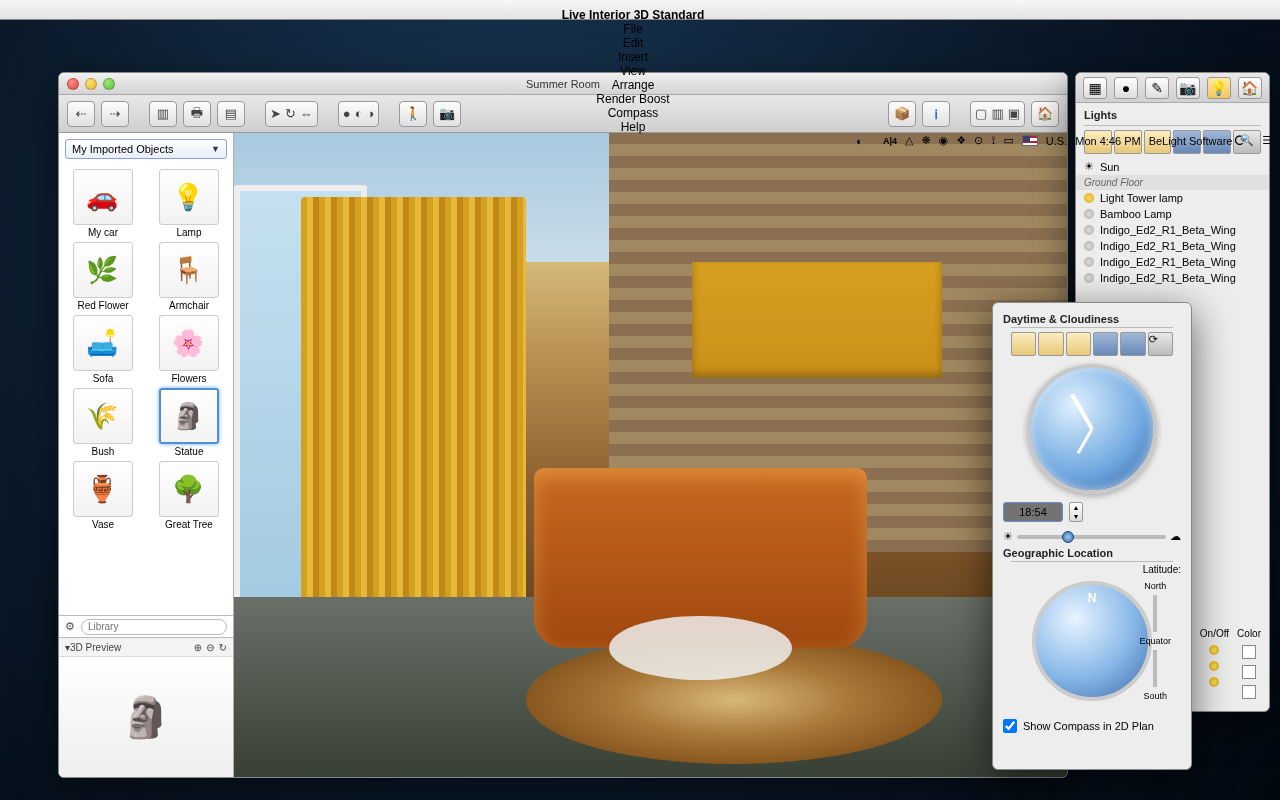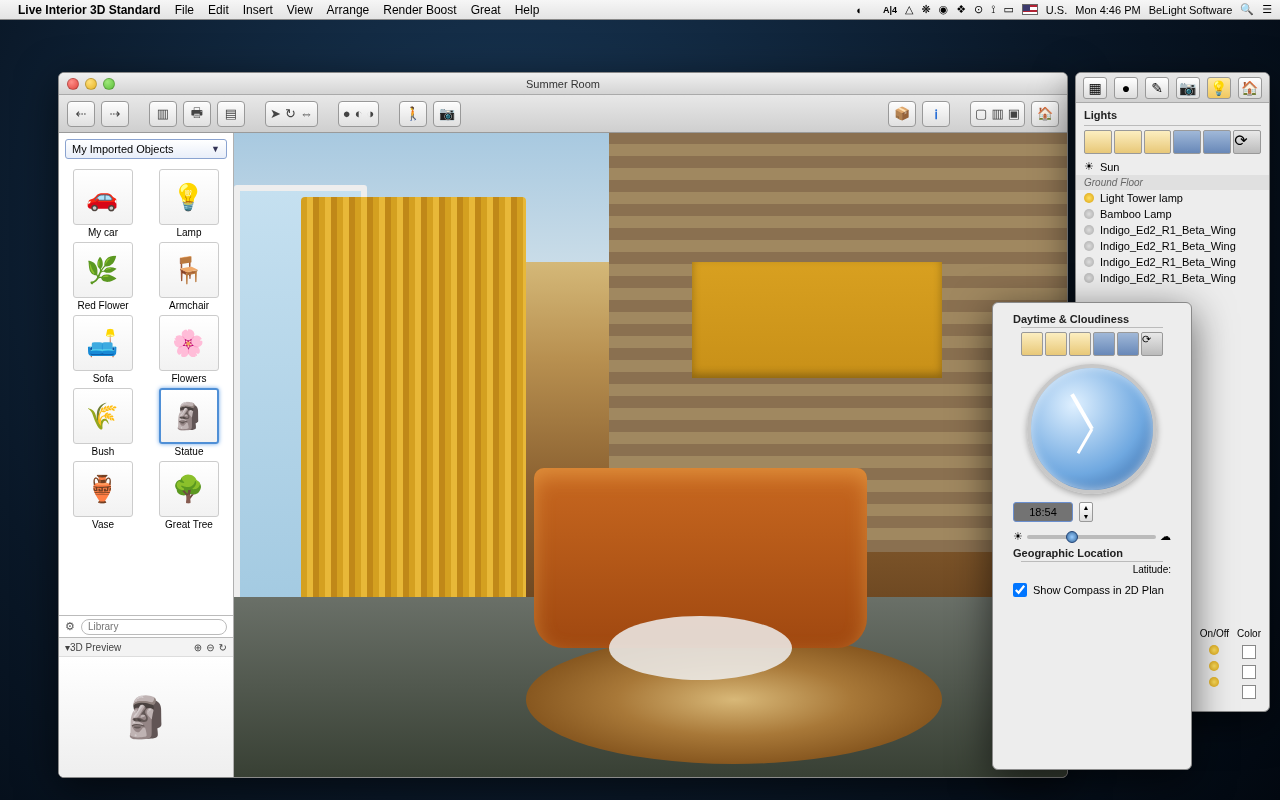--- a/index.html
+++ b/index.html
@@ -2,21 +2,21 @@
 <html><head>
 <meta charset="utf-8">
 <style>
 * { margin:0; padding:0; box-sizing:border-box; font-family:"Lucida Grande","Helvetica Neue",Arial,sans-serif; }
 body { width:1280px; height:800px; background:radial-gradient(circle at 40% 30%,#1a3a5a 0%,#0a1828 60%,#020810 100%); overflow:hidden; position:relative; }
 
 
 body::before { content:""; position:absolute; inset:0; background-image:radial-gradient(1px 1px at 20% 30%,#fff,transparent),radial-gradient(1px 1px at 60% 70%,#eee,transparent),radial-gradient(1px 1px at 80% 10%,#fff,transparent),radial-gradient(1px 1px at 10% 80%,#ccc,transparent),radial-gradient(1px 1px at 90% 50%,#fff,transparent),radial-gradient(1px 1px at 40% 90%,#ddd,transparent); opacity:.5; }
 
 
-.menubar { position:absolute; top:0; left:0; right:0; height:20px; background:linear-gradient(#f6f6f6,#e4e4e4); display:flex; align-items:center; font-size:12px; padding:8px 8px; border-bottom:1px solid #888; z-index:10; }
+.menubar { position:absolute; top:0; left:0; right:0; height:20px; background:linear-gradient(#f6f6f6,#e4e4e4); display:flex; align-items:center; font-size:12px; padding:8px 8px; border-bottom:1px solid #888; z-index:10;flex-direction:column; }
 .menubar .apple { margin-right:10px;}
 .menubar .appname { font-weight:bold; margin-right:14px;}
 .menubar .item { margin-right:14px; cursor:default;}
 .menubar .right { margin-left:auto; display:flex; align-items:center; gap:8px; font-size:11px;}
 .menubar .right span { display:inline-flex; align-items:center;}
 .flag { width:16px; height:11px; background:linear-gradient(#b22234 0 7%,#fff 7% 14%,#b22234 14% 21%,#fff 21% 28%,#b22234 28% 35%,#fff 35% 42%,#b22234 42% 49%,#fff 49% 56%,#b22234 56% 63%,#fff 63% 70%,#b22234 70% 77%,#fff 77% 84%,#b22234 84% 91%,#fff 91% 100%); position:relative; border:1px solid #666;}
 .flag::before{content:"";position:absolute;left:0;top:0;width:7px;height:6px;background:#3c3b6e;}
 
 
 .window { position:absolute; background:#ededed; border:1px solid #8a8a8a; border-radius:6px; box-shadow:0 10px 40px rgba(0,0,0,.6); overflow:hidden;margin-left:10px; }
@@ -71,21 +71,21 @@
 .light-row{ display:flex; align-items:center; padding:2px 8px; gap:6px;}
 .light-row.hdr{ background:#e0e0e0; color:#666; font-size:10px;font-style:italic;}
 .bulb{ width:10px; height:10px; border-radius:50%; background:radial-gradient(#ffe060,#d8a010);}
 .bulb.off{background:radial-gradient(#ddd,#aaa);}
 .insp-cols{ position:absolute; bottom:12px; right:8px; left:8px; font-size:10px; display:flex; justify-content:flex-end; gap:8px;}
 .insp-cols .col{ display:flex; flex-direction:column; gap:6px; align-items:center;}
 .swatch{width:14px;height:14px;border:1px solid #888;background:#fff;}
 
 
 .env-panel{ top:302px; left:982px; width:200px; height:468px;}
-.env-body{ padding:6px 20px; font-size:11px;}
+.env-body{ padding:6px 10px; font-size:11px;}
 .section-t{font-weight:bold; font-size:11px; color:#222; margin-top:4px;}
 .clock{ width:130px; height:130px; margin:8px auto; border-radius:50%; background:radial-gradient(circle at 35% 30%,#dff0ff,#6fa8e0 60%,#2a5a98); border:4px solid #c8c8c8; position:relative; box-shadow:inset 0 0 10px rgba(255,255,255,.6),0 2px 6px rgba(0,0,0,.3);}
 .clock::after{content:"";position:absolute;left:50%;top:50%;width:4px;height:40px;background:#fff;transform-origin:top;transform:translate(-50%,0) rotate(150deg);}
 .clock::before{content:"";position:absolute;left:50%;top:50%;width:3px;height:28px;background:#fff;transform-origin:top;transform:translate(-50%,0) rotate(30deg);}
 .time-input{ display:flex; align-items:center; gap:6px; margin:4px 0 8px;}
 .time-input input{ width:60px; height:20px; border:1px solid #6a8fcf; border-radius:3px; font-size:11px; text-align:center; background:#737373;}
 .stepper{ width:14px; height:20px; border:1px solid #999; border-radius:2px; background:linear-gradient(#fff,#ddd); display:flex; flex-direction:column; font-size:7px; align-items:center; justify-content:space-around;}
 .slider{ display:flex; align-items:center; gap:4px; margin:4px 0;}
 .slider .track{ flex:1; height:4px; background:#bbb; border-radius:2px; position:relative;}
 .slider .thumb{ position:absolute; left:30%; top:-4px; width:12px; height:12px; border-radius:50%; background:radial-gradient(#9cf,#369); border:1px solid #247;}
@@ -102,21 +102,21 @@
 
 <div class="menubar">
   <span class="apple"></span>
   <span class="appname">Live Interior 3D Standard</span>
   <span class="item">File</span>
   <span class="item">Edit</span>
   <span class="item">Insert</span>
   <span class="item">View</span>
   <span class="item">Arrange</span>
   <span class="item">Render Boost</span>
-  <span class="item">Great</span>
+  <span class="item">Compass</span>
   <span class="item">Help</span>
   <div class="right">
     <span>◐</span>
     <span style="font-weight:bold;font-size:9px;margin-left:12px;">A|4</span>
     <span>△</span>
     <span>❋</span>
     <span>◉</span>
     <span>❖</span>
     <span>⊙</span>
     <span>⟟</span>
@@ -341,18 +341,28 @@
     <div class="slider">
       <span>☀</span>
       <div class="track">
           <div class="thumb"></div>
         </div>
       <span>☁</span>
     </div>
     <div class="section-t">Geographic Location</div>
     <div class="insp-hr"></div>
     <div style="text-align:right;font-size:10px;">Latitude:</div>
+    <div class="geo-wrap">
+      <div class="compass"></div>
+      <div class="lat-col">
+        <span>North</span>
+        <div class="lat-track"></div>
+        <span>Equator</span>
+        <div class="lat-track"></div>
+        <span>South</span>
+      </div>
+    </div>
     <label class="chk">
       <input type="checkbox" checked="" style="">
       <span>Show Compass in 2D Plan</span>
     </label>
   </div>
 </div>
 
 </body></html>

